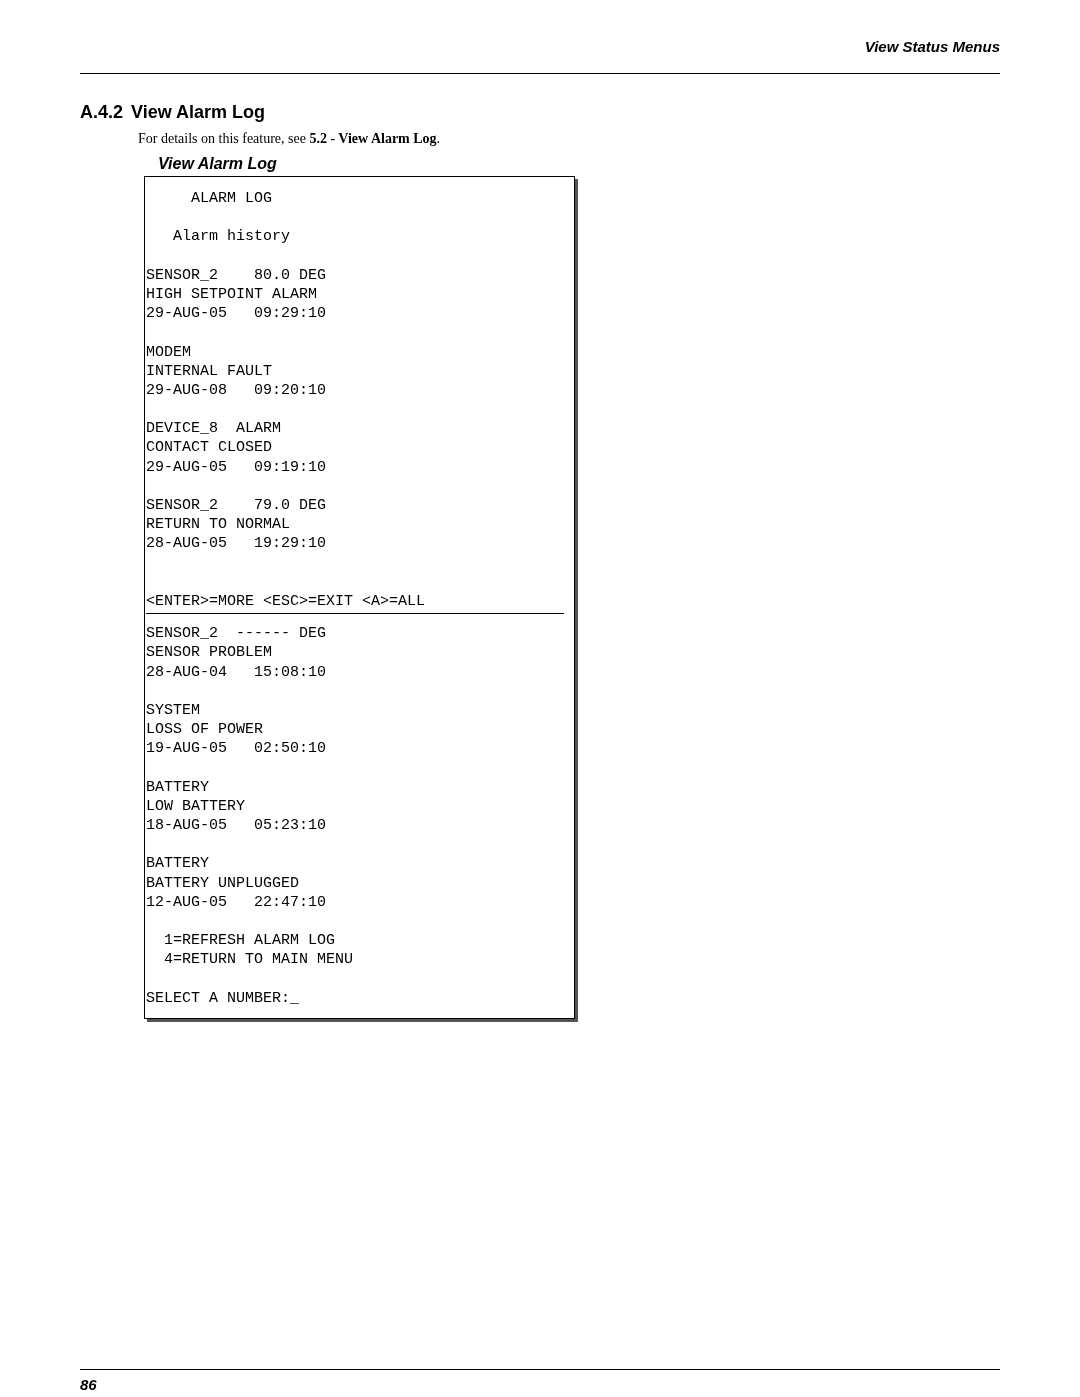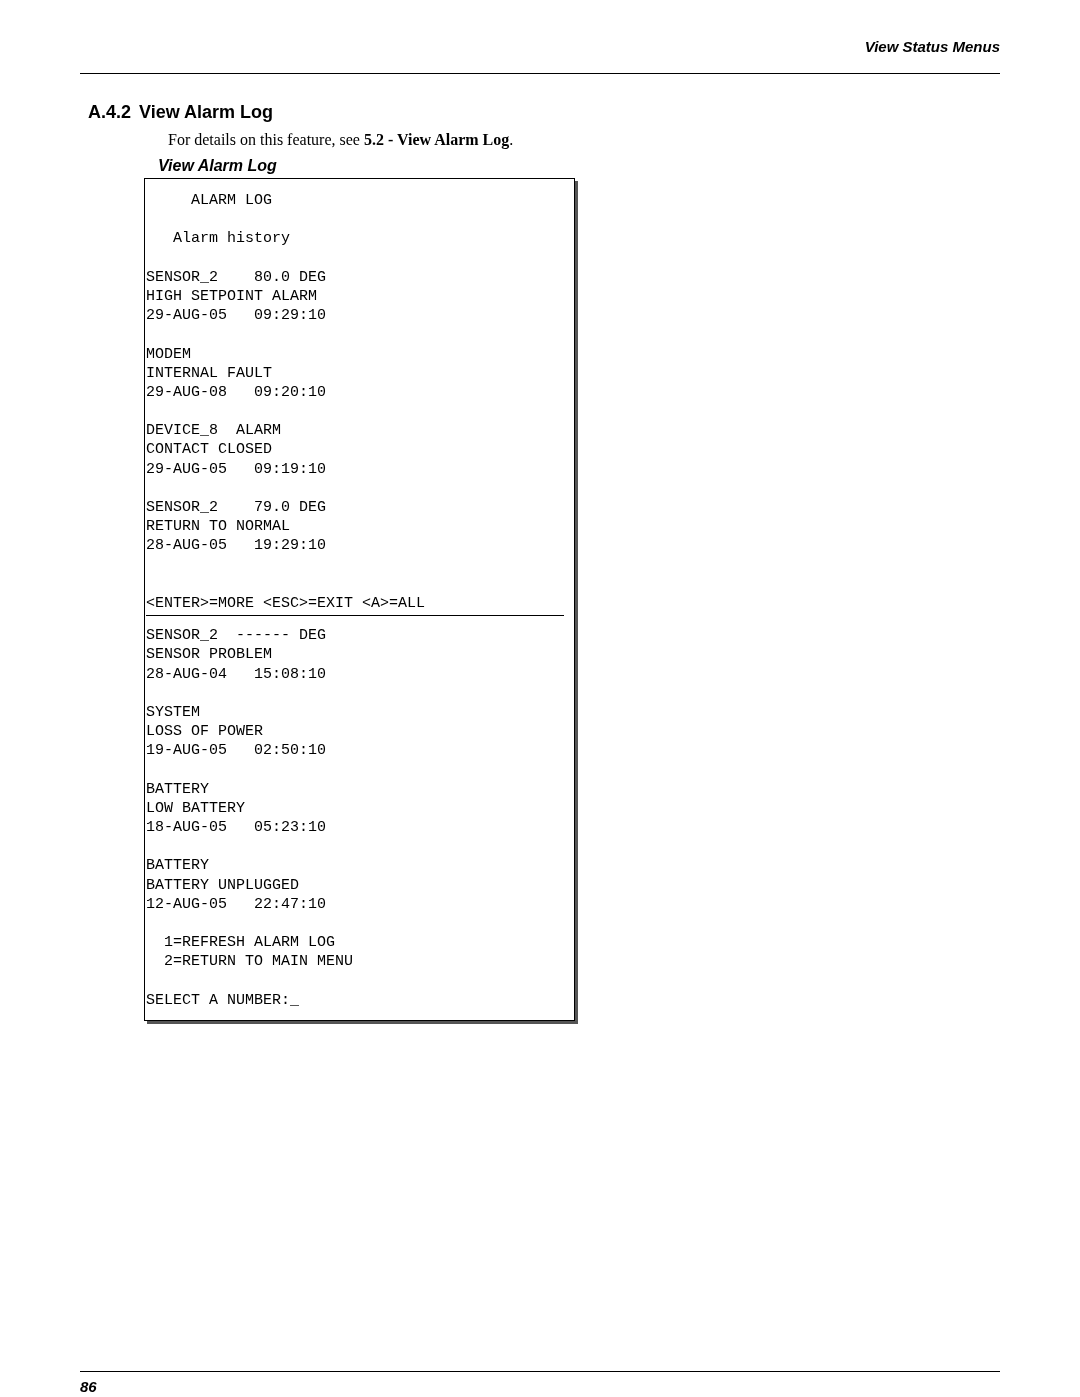--- a/index.html
+++ b/index.html
@@ -22,30 +22,29 @@
       font-style: italic;
       font-weight: bold;
       font-family: Arial, Helvetica, sans-serif;
       font-size: 15px;
     }
     .section-heading {
       font-family: Arial, Helvetica, sans-serif;
       font-weight: bold;
       font-size: 18px;
       margin-bottom: 8px;
-      margin-left: 8px;
     }
     .section-num {
       display: inline-block;
       margin-right: 8px;
     }
     .body-text {
-      margin-left: 88px;
+      margin-left: 58px;
       font-family: 'Century Schoolbook', Georgia, serif;
-      font-size: 16px;
+      font-size: 14px;
       margin-bottom: 8px;
     }
     .body-text .bold {
       font-weight: bold;
     }
     .sub-heading {
       margin-left: 78px;
       font-family: Arial, Helvetica, sans-serif;
       font-weight: bold;
       font-style: italic;
@@ -118,19 +117,19 @@
 28-AUG-04   15:08:10</div>
 <div>SYSTEM
 LOSS OF POWER
 19-AUG-05   02:50:10</div>
 <div>BATTERY
 LOW BATTERY
 18-AUG-05   05:23:10</div>
 <div>BATTERY
 BATTERY UNPLUGGED
 12-AUG-05   22:47:10</div>
-<div>  1=REFRESH ALARM LOG</div><div>  2=RETURN TO MAIN MENU</div>
+<div>  1=REFRESH ALARM LOG</div><div>  4=RETURN TO MAIN MENU</div>
 <div>SELECT A NUMBER:_</div></div>
 </div>
 
 <div class="footer-line">
   <div class="page-number">86</div>
 </div>
 
 </body></html>

